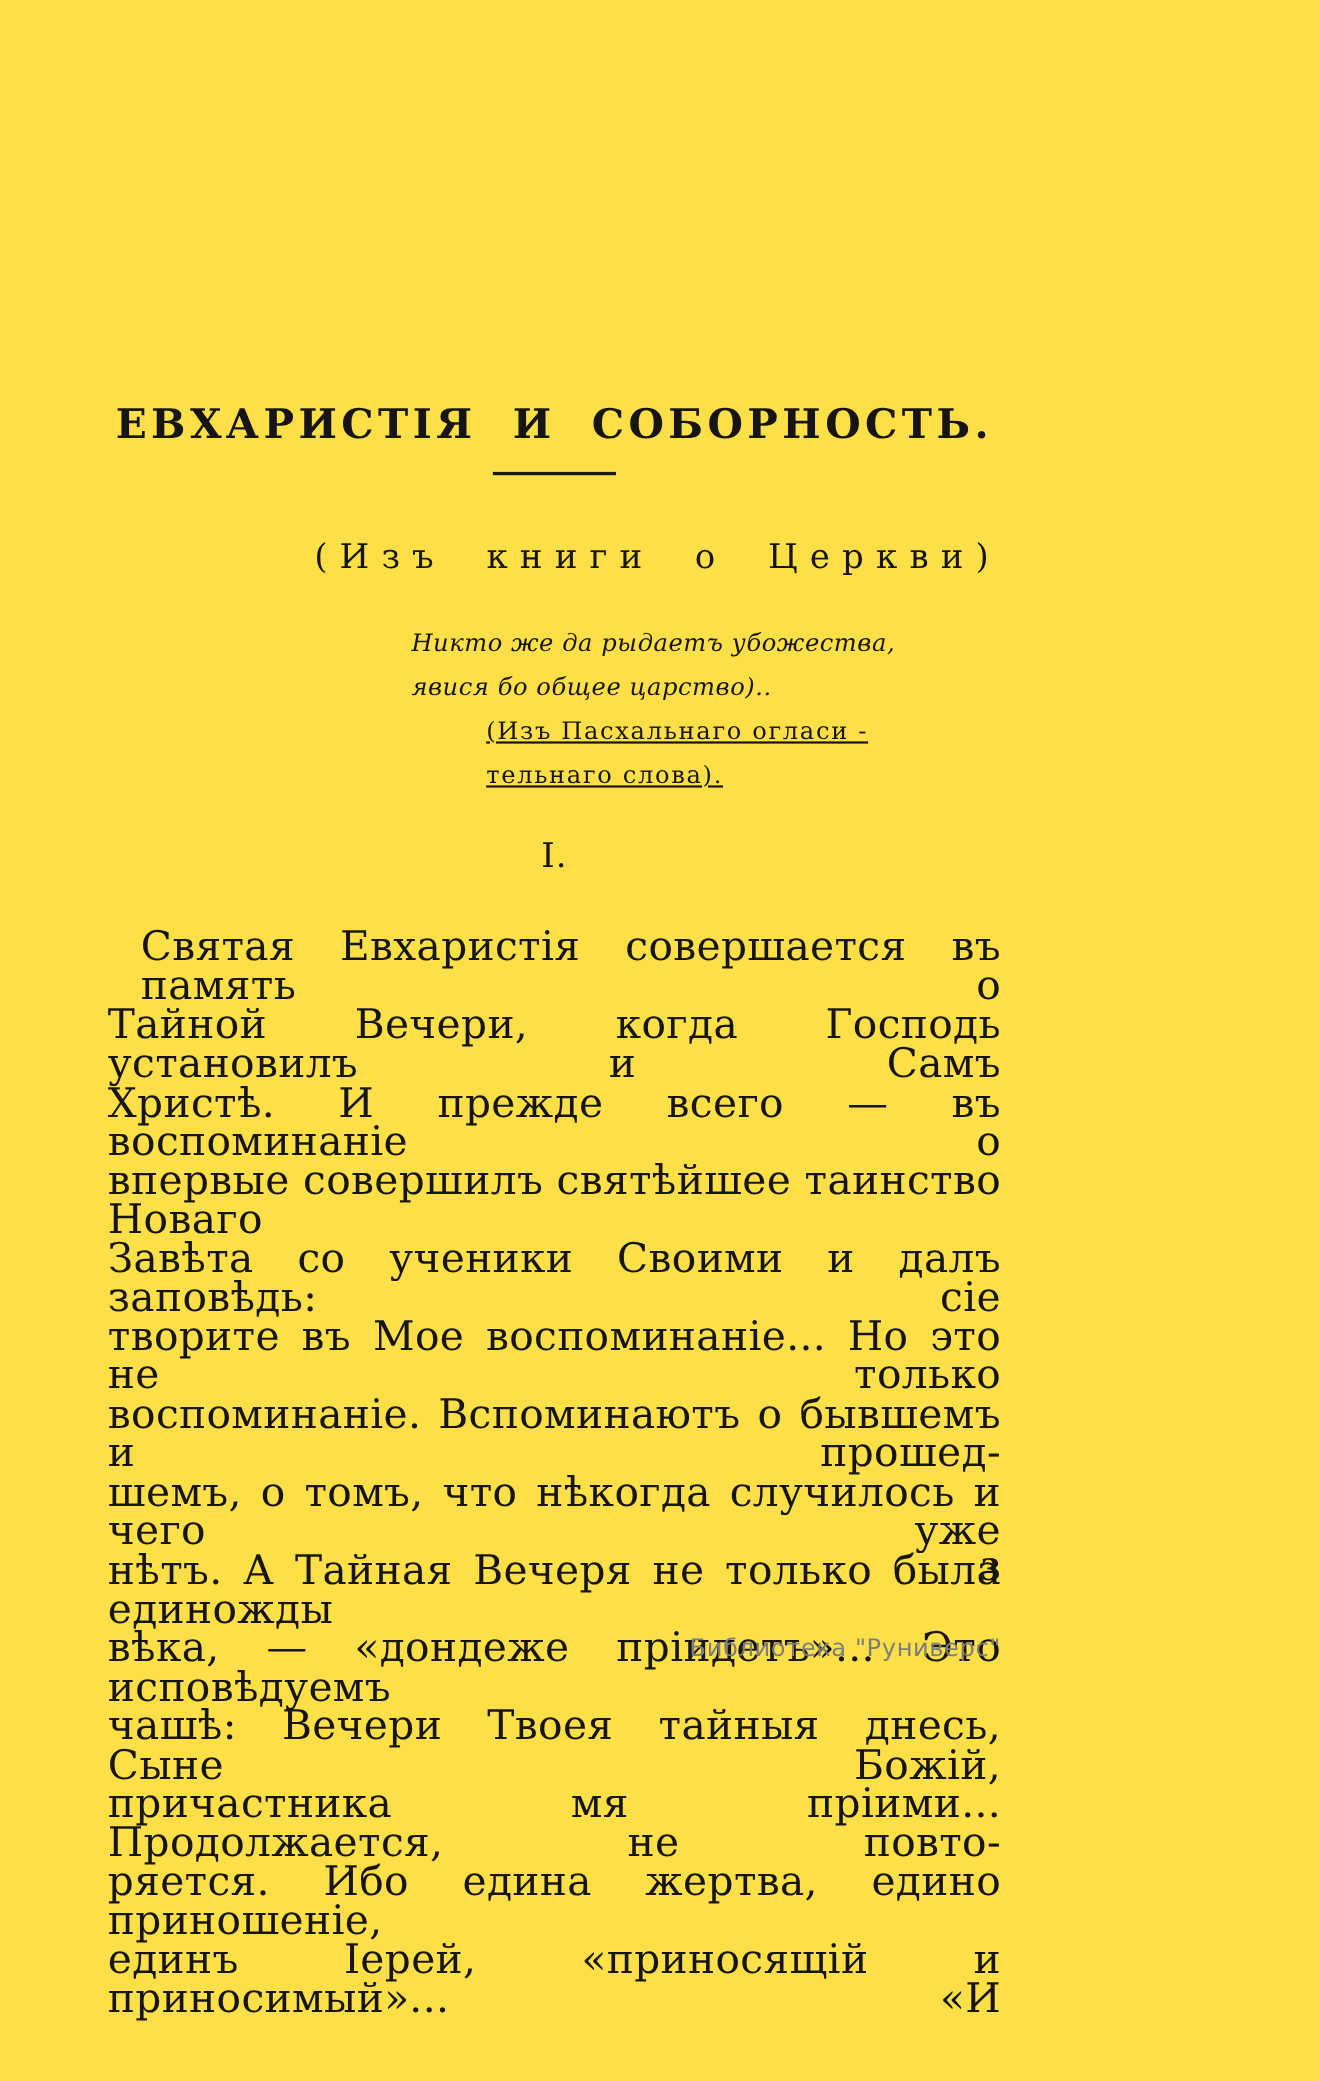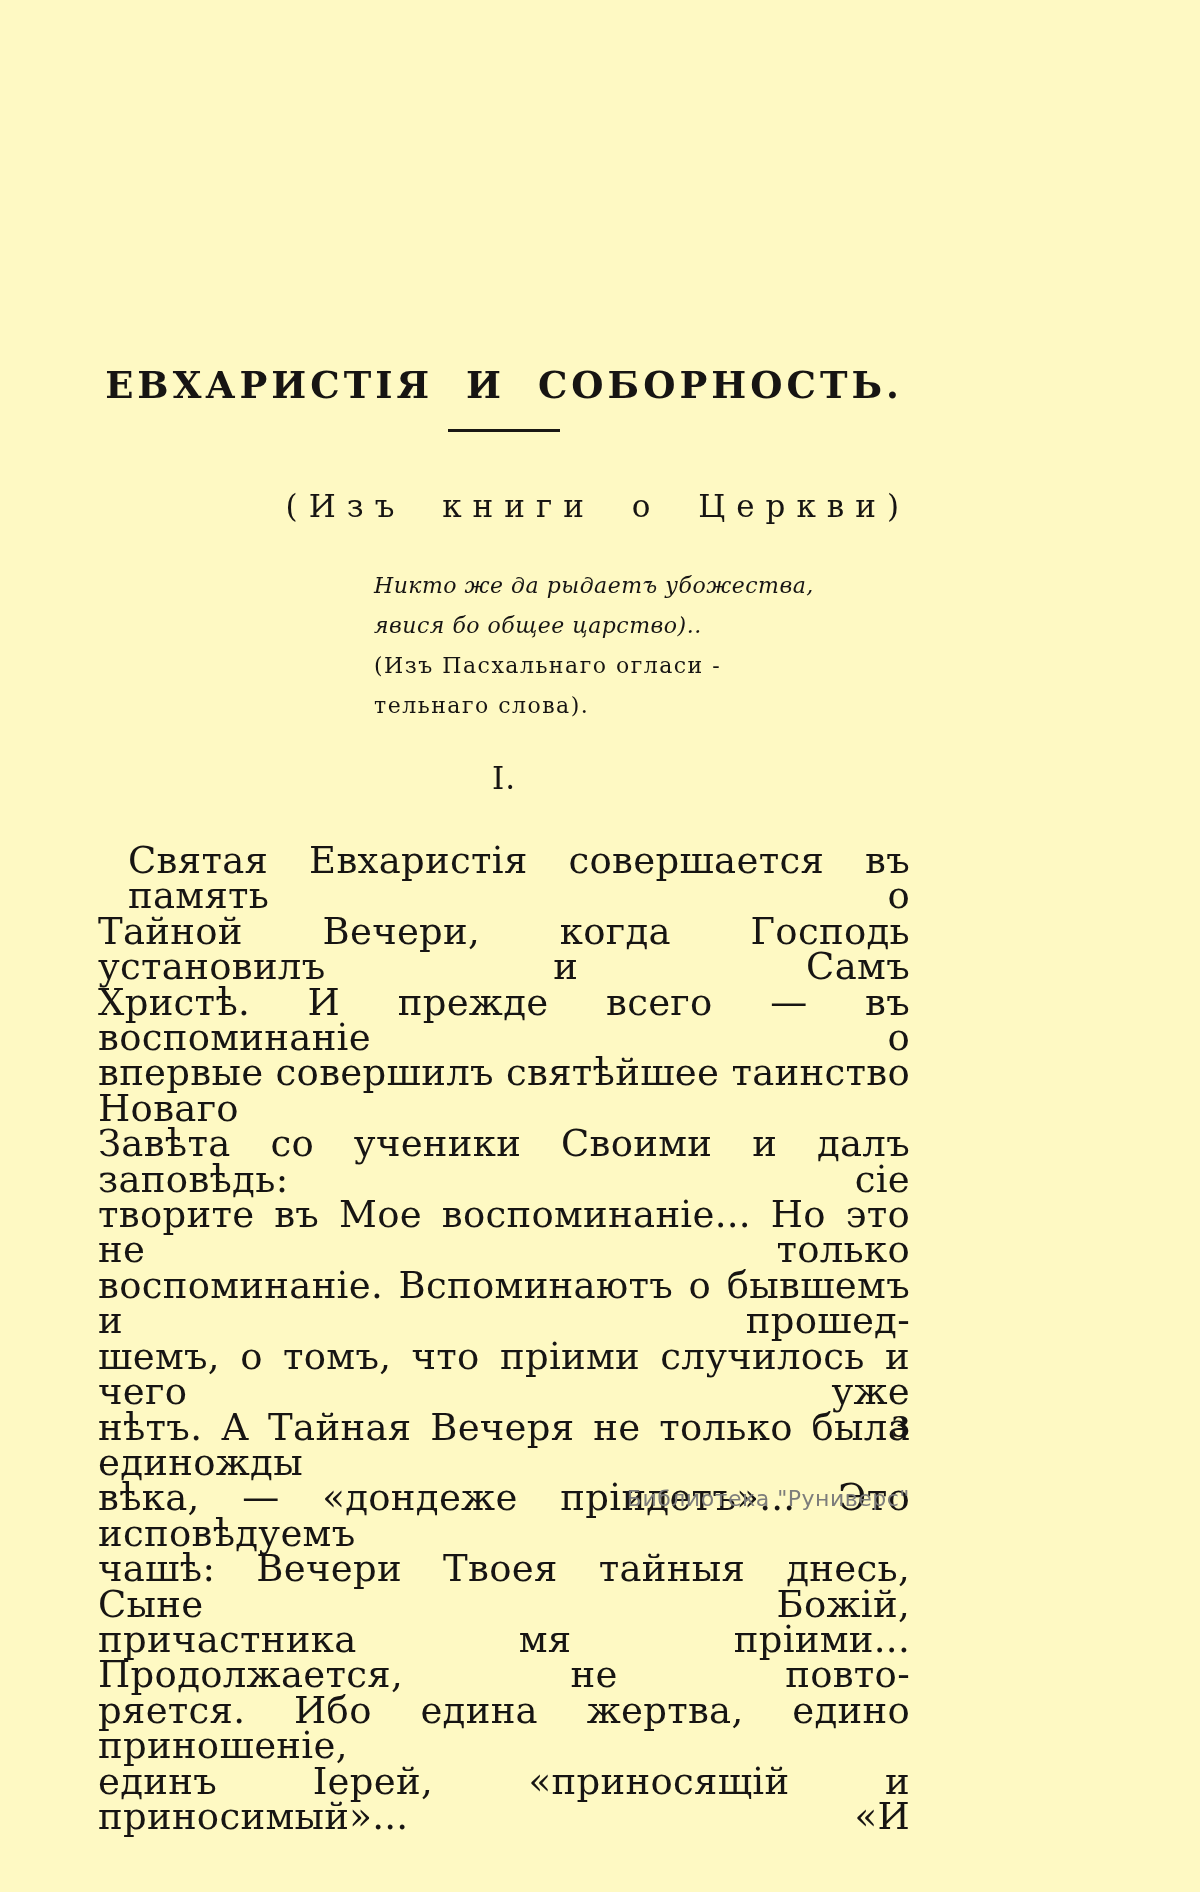--- a/index.html
+++ b/index.html
@@ -5,21 +5,21 @@
   html, body {
     margin: 0;
     padding: 0;
     background: #e8e8e6;
   }
   .page {
     position: relative;
     width: 1200px;
     height: 1892px;
     margin: 0 auto;
-    background: #fef9c3;
+    background: #fde047;
     overflow: hidden;
     font-family: "DejaVu Serif", "Liberation Serif", serif;
     color: #171513;
   }
   .title {
     position: absolute;
     top: 363px;
     left: 98px;
     width: 812px;
     text-align: center;
@@ -55,21 +55,23 @@
     width: 540px;
     font-size: 22px;
     line-height: 40px;
   }
   .epigraph-line {
     font-style: italic;
     letter-spacing: 0.5px;
   }
   .epigraph-attr {
     font-style: normal;
+    margin-left: 68px;
     letter-spacing: 1.5px;
+    text-decoration: underline;
   }
   .section-heading {
     position: absolute;
     top: 760px;
     left: 98px;
     width: 812px;
     text-align: center;
     font-size: 31px;
     letter-spacing: 1px;
   }
@@ -132,21 +134,21 @@
   <div class="section-heading">I.</div>
 
   <div class="body-text">
     <div class="body-line indent">Святая Евхаристія совершается въ память о</div>
     <div class="body-line">Тайной Вечери, когда Господь установилъ и Самъ</div>
     <div class="body-line">Христѣ. И прежде всего — въ воспоминаніе о</div>
     <div class="body-line">впервые совершилъ святѣйшее таинство Новаго</div>
     <div class="body-line">Завѣта со ученики Своими и далъ заповѣдь: сіе</div>
     <div class="body-line">творите въ Мое воспоминаніе... Но это не только</div>
     <div class="body-line">воспоминаніе. Вспоминаютъ о бывшемъ и прошед-</div>
-    <div class="body-line">шемъ, о томъ, что пріими случилось и чего уже</div>
+    <div class="body-line">шемъ, о томъ, что нѣкогда случилось и чего уже</div>
     <div class="body-line">нѣтъ. А Тайная Вечеря не только была единожды</div>
     <div class="body-line">вѣка, — «дондеже пріидетъ»... Это исповѣдуемъ</div>
     <div class="body-line">чашѣ: Вечери Твоея тайныя днесь, Сыне Божій,</div>
     <div class="body-line">причастника мя пріими... Продолжается, не повто-</div>
     <div class="body-line">ряется. Ибо едина жертва, едино приношеніе,</div>
     <div class="body-line">единъ Іерей, «приносящій и приносимый»... «И</div>
   </div>
 
   <div class="page-number">3</div>
 

